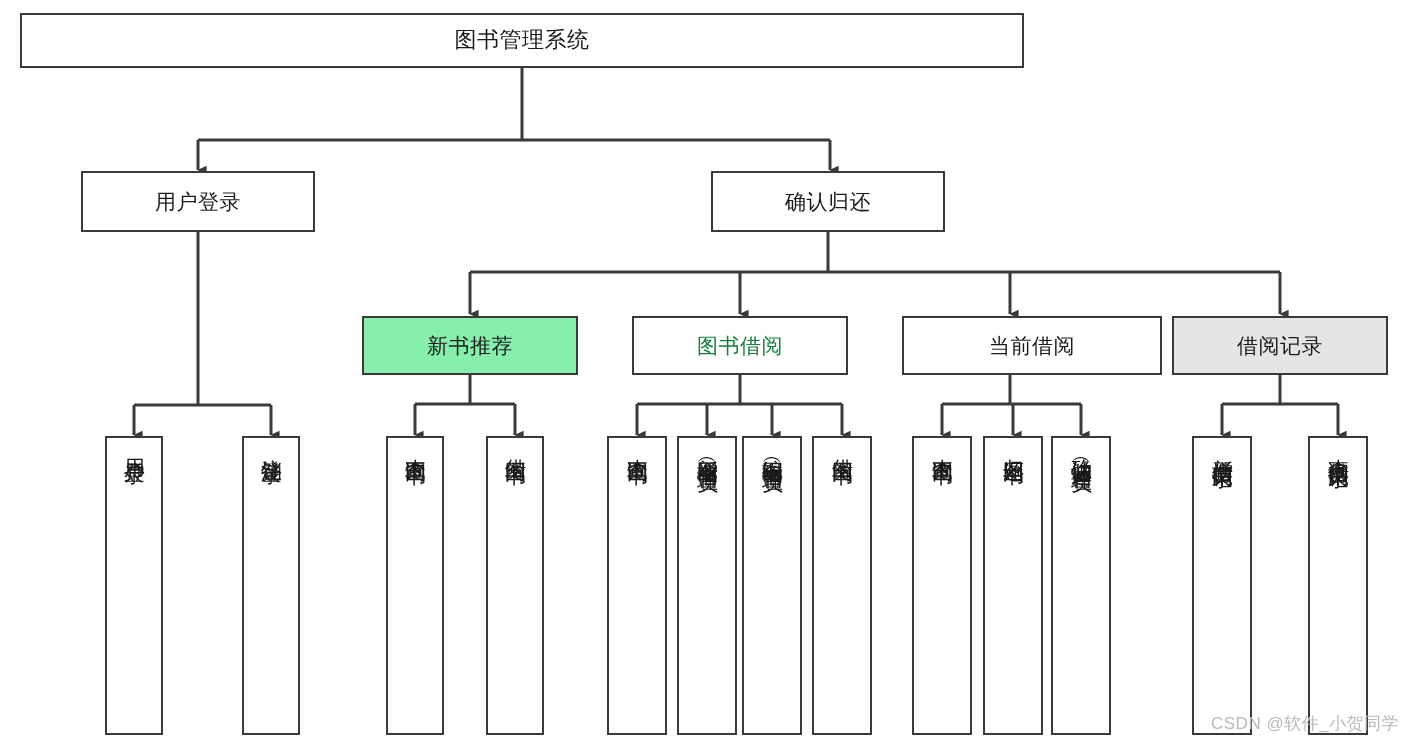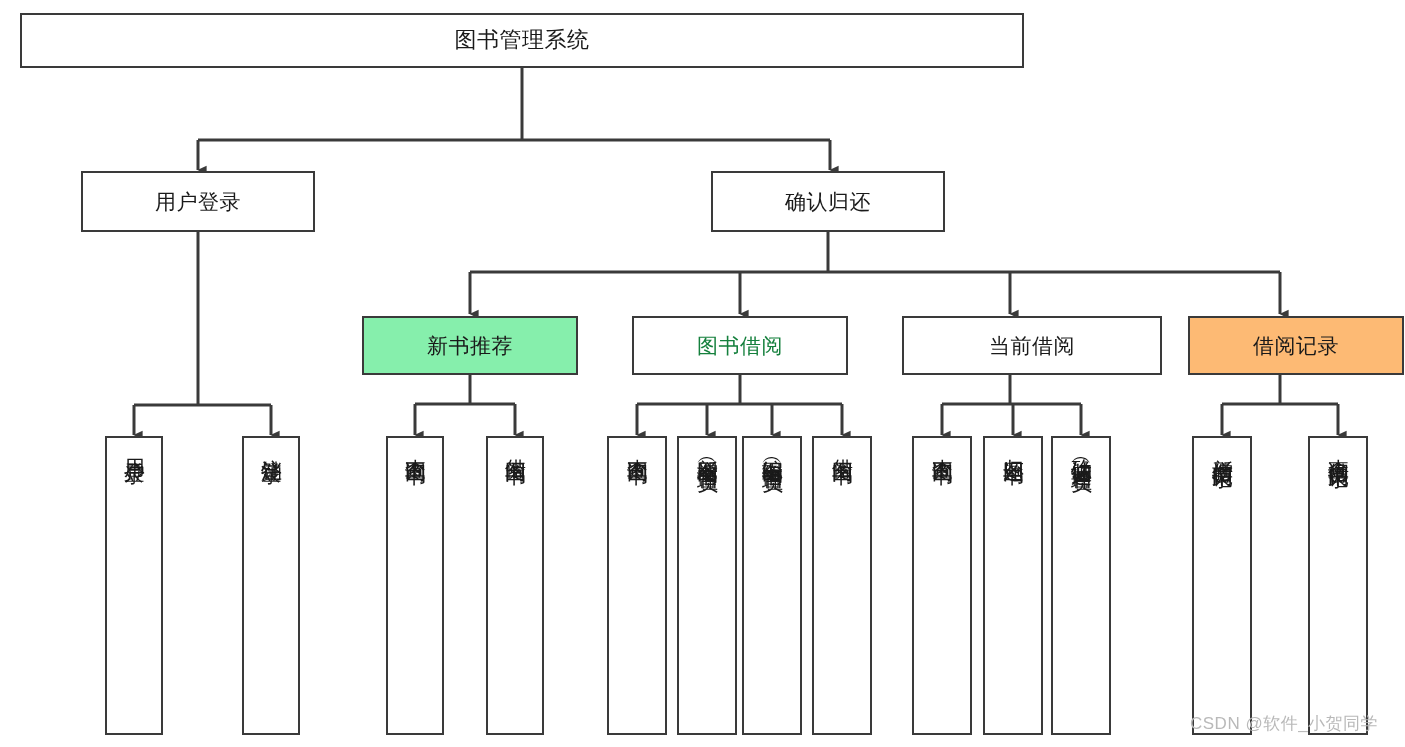--- a/index.html
+++ b/index.html
@@ -59,20 +59,21 @@
   .node.root .label {
     font-size: 22px;
   }
   .watermark {
     position: absolute;
     font-size: 17px;
     color: #b9b9b9;
     white-space: nowrap;
     letter-spacing: 0.5px;
     pointer-events: none;
+    margin-left: 21px;
   }
 </style>
 </head>
 <body>
 
 <div id="canvas">
 
   <svg id="edges" viewBox="0 0 1405 747" xmlns="http://www.w3.org/2000/svg">
     <defs>
       <marker id="arrow" markerWidth="10" markerHeight="10" refX="4.6" refY="8.6" orient="auto" markerUnits="userSpaceOnUse">
@@ -136,21 +137,21 @@
 
   <div class="node horiz" style="left: 362px; top: 316px; width: 216px; height: 59px; border-color: rgb(58, 58, 58); background: #86efac; color: rgb(26, 26, 26);">
     <span class="label">新书推荐</span>
   </div>
   <div class="node horiz" style="left: 632px; top: 316px; width: 216px; height: 59px; border-color: rgb(58, 58, 58); background: rgb(255, 255, 255); color: #15803d;">
     <span class="label">图书借阅</span>
   </div>
   <div class="node horiz" style="left: 902px; top: 316px; width: 260px; height: 59px; border-color: rgb(58, 58, 58); background: rgb(255, 255, 255); color: rgb(26, 26, 26);">
     <span class="label">当前借阅</span>
   </div>
-  <div class="node horiz" style="left: 1172px; top: 316px; width: 216px; height: 59px; border-color: rgb(58, 58, 58); background: #fdba74; color: rgb(26, 26, 26); margin-left: 16px;">
+  <div class="node horiz" style="left: 1172px; top: 316px; width: 216px; height: 59px; border-color: rgb(58, 58, 58); background: #e5e5e5; color: rgb(26, 26, 26);">
     <span class="label">借阅记录</span>
   </div>
 
   <div class="node vert" style="left: 105px; top: 436px; width: 58px; height: 299px; border-color: rgb(58, 58, 58); background: rgb(255, 255, 255); color: rgb(26, 26, 26);">
     <span class="label">用户登录</span>
   </div>
   <div class="node vert" style="left: 242px; top: 436px; width: 58px; height: 299px; border-color: rgb(58, 58, 58); background: rgb(255, 255, 255); color: rgb(26, 26, 26);">
     <span class="label">注销登录</span>
   </div>
   <div class="node vert" style="left: 386px; top: 436px; width: 58px; height: 299px; border-color: rgb(58, 58, 58); background: rgb(255, 255, 255); color: rgb(26, 26, 26);">

